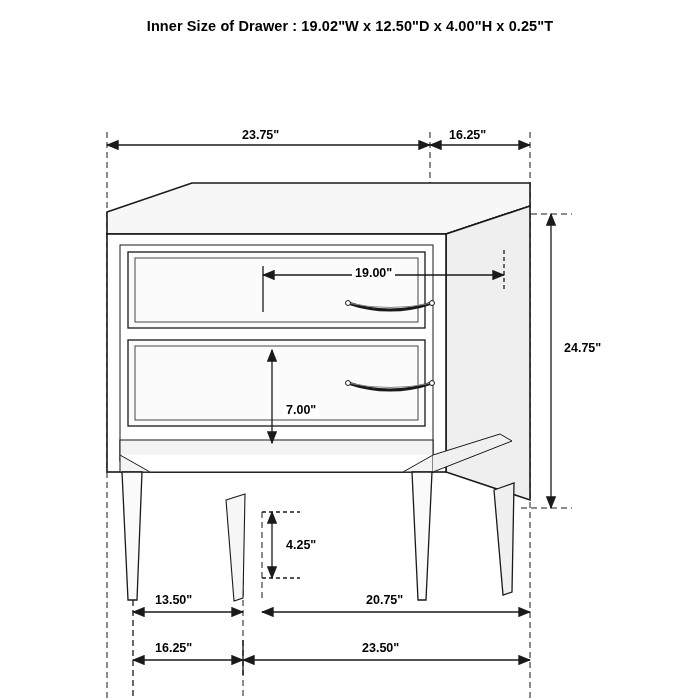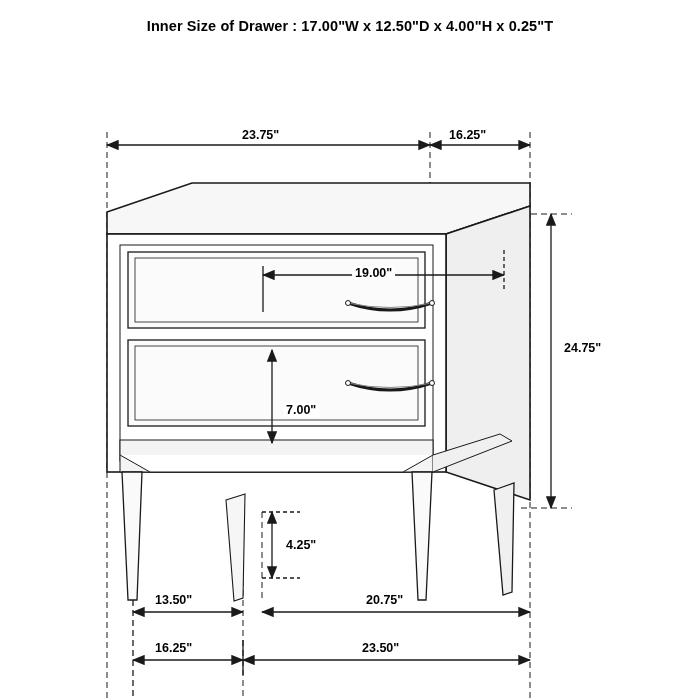--- a/index.html
+++ b/index.html
@@ -46,21 +46,21 @@
     background: #ffffff;
     padding: 0 3px;
     white-space: nowrap;
   }
 </style>
 </head>
 <body>
 
 <div id="page">
 
-  <div class="title">Inner Size of Drawer : 17.00"W x 12.50"D x 4.00"H x 0.25"T</div>
+  <div class="title">Inner Size of Drawer : 19.02"W x 12.50"D x 4.00"H x 0.25"T</div>
 
   <svg class="diagram" viewBox="0 0 700 700">
 
     <g stroke="#1a1a1a" stroke-width="1" fill="none" stroke-dasharray="6,4">
 
       <line x1="107" y1="132" x2="107" y2="700"></line>
 
       <line x1="430" y1="132" x2="430" y2="212"></line>
 
       <line x1="530" y1="132" x2="530" y2="700"></line>

